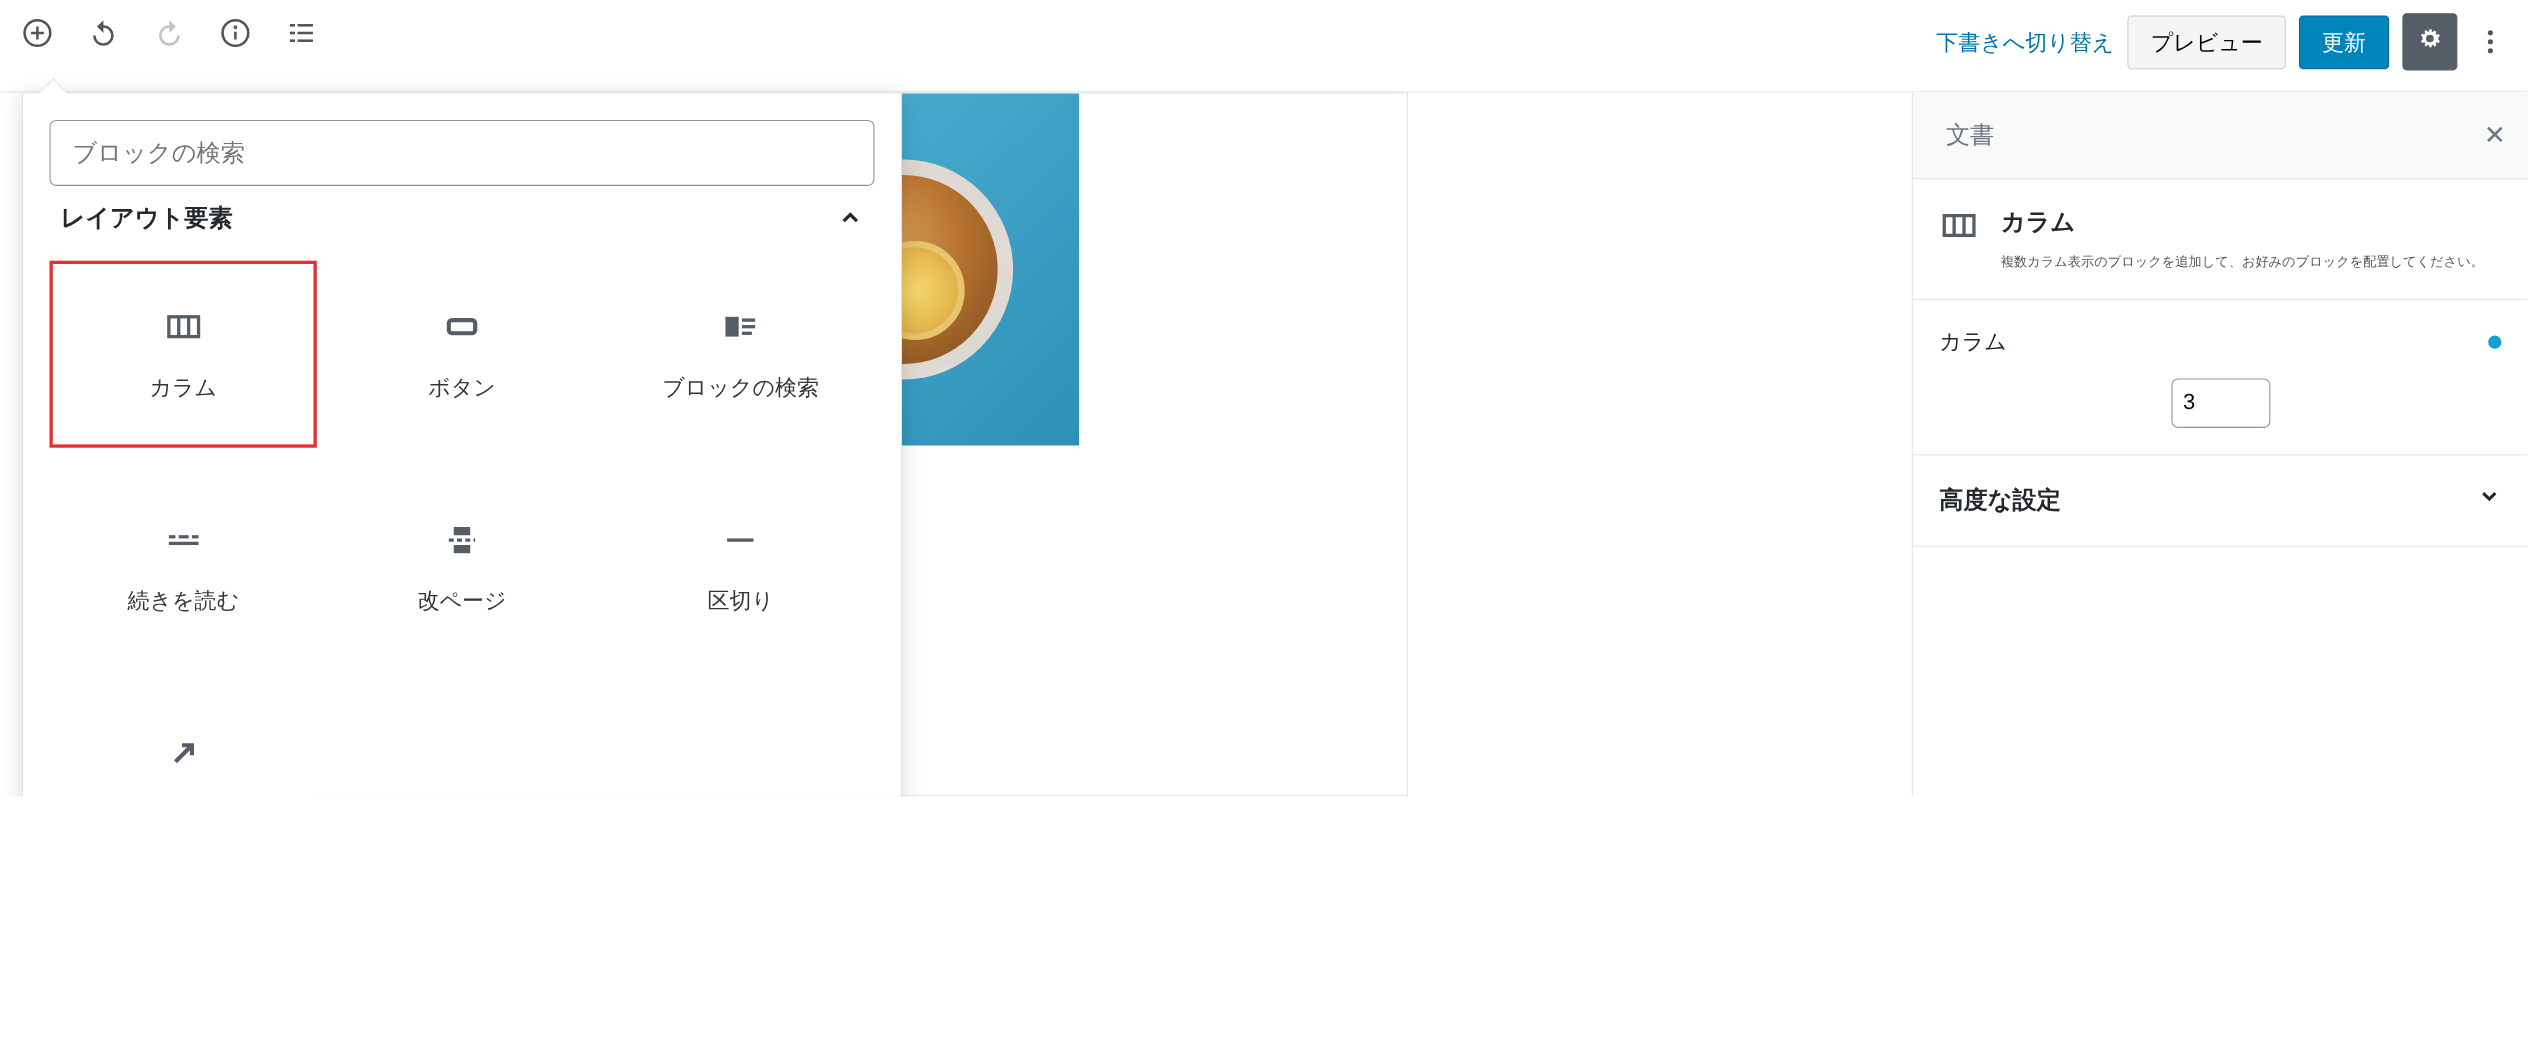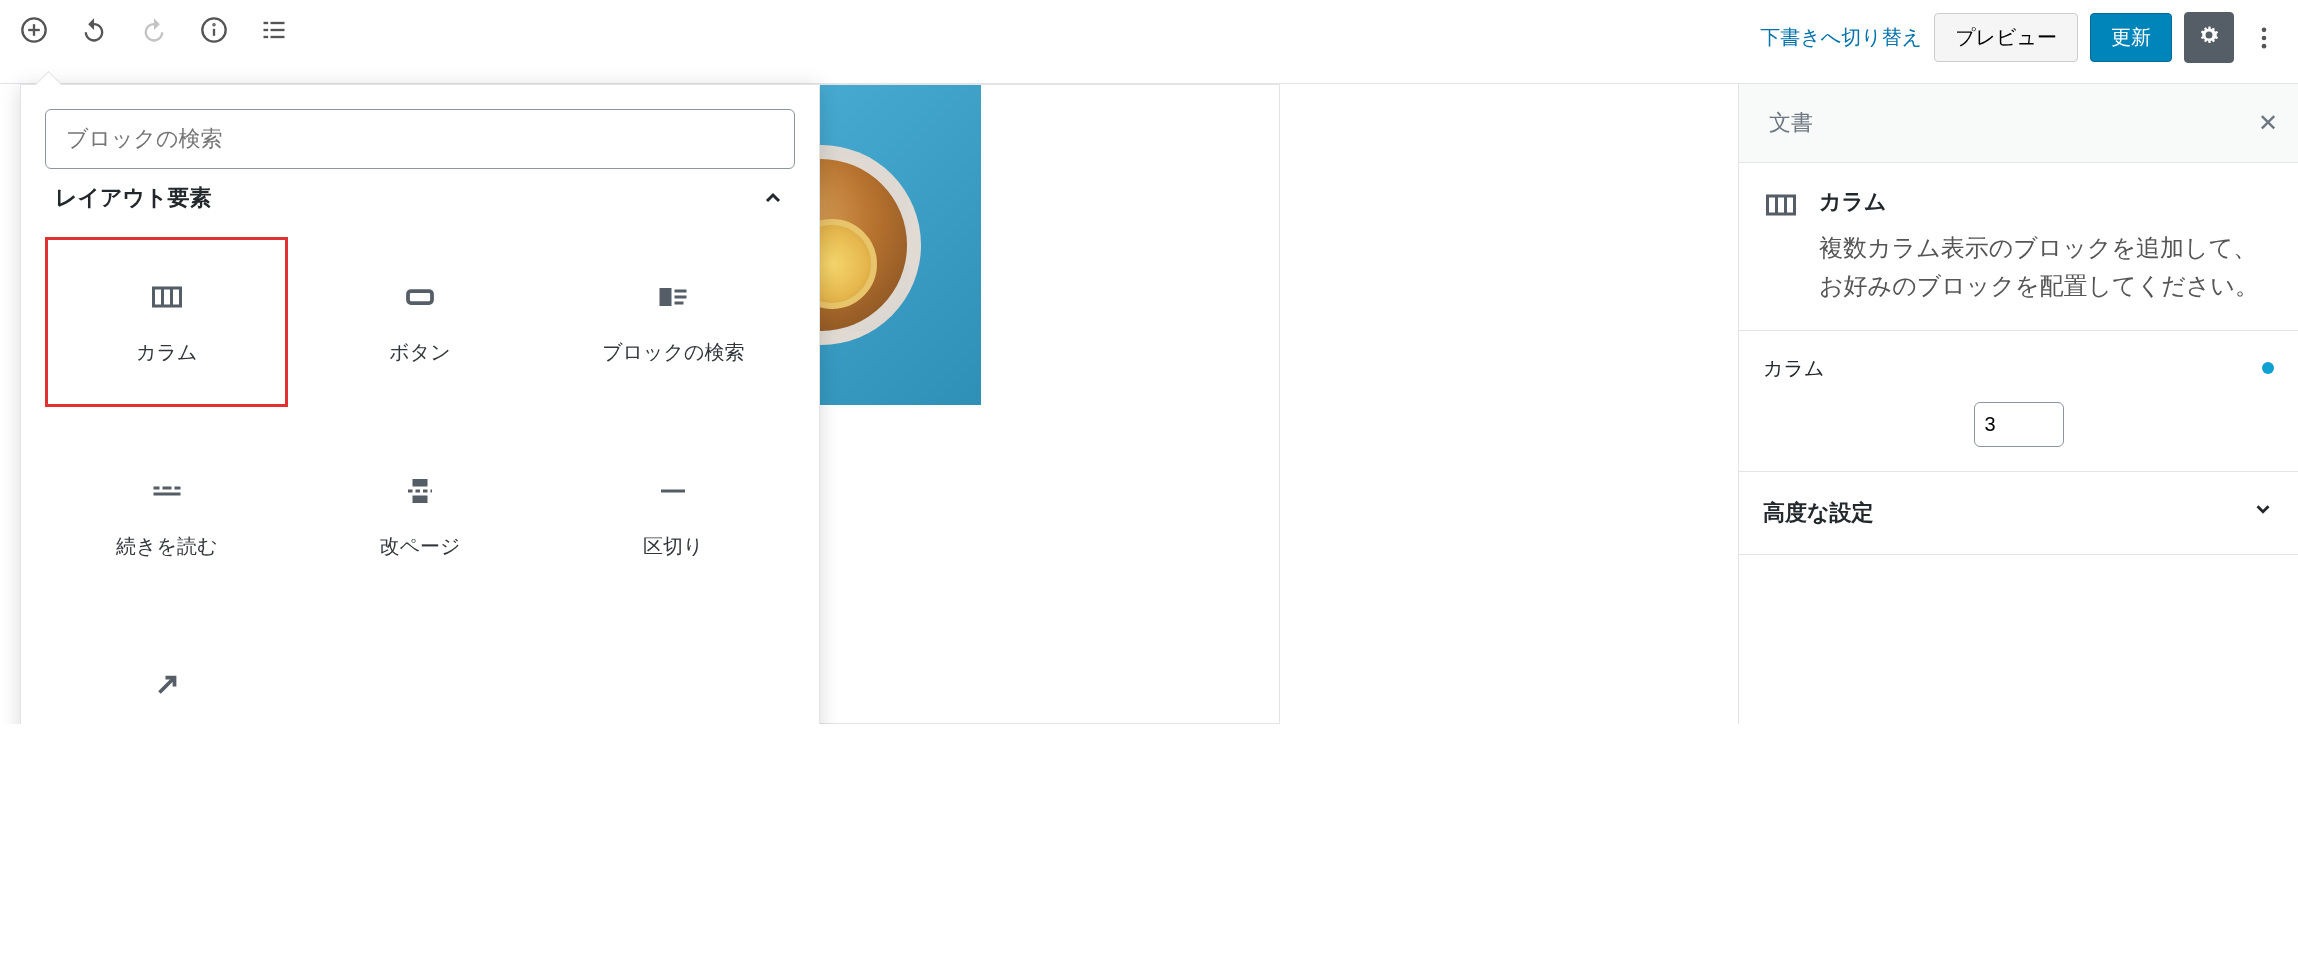--- a/index.html
+++ b/index.html
@@ -38,21 +38,21 @@
 .sidebar { width: 560px; border-left: 1px solid #e2e4e7; background: #fff; }
 .sidebar-tabs { display: flex; align-items: center; border-bottom: 1px solid #e2e4e7; background: #f8f9f9; position: relative; }
 .tab { padding: 24px 30px; font-size: 22px; cursor: pointer; color: #6c7781; }
 .tab.active { color: #191e23; font-weight: 600; border-bottom: 5px solid #0085ba; }
 .close-x { position: absolute; right: 20px; font-size: 24px; color: #6c7781; cursor: pointer; }
 .sidebar-section { padding: 24px; border-bottom: 1px solid #e2e4e7; }
 .block-info { display: flex; gap: 20px; align-items: flex-start; }
 .block-info-icon { color: #555d66; flex-shrink: 0; }
 .block-info-icon svg { width: 36px; height: 36px; }
 .block-info-title { font-size: 22px; font-weight: 600; margin-bottom: 12px; }
-.block-info-desc { font-size: 24px; color: #555; line-height: 1.6; }
+.block-info-desc { font-size: 12px; color: #555; line-height: 1.6; }
 .setting-row { display: flex; align-items: center; justify-content: space-between; }
 .setting-label { font-size: 20px; }
 .dot { width: 12px; height: 12px; border-radius: 50%; background: #11a0d2; }
 .num-input { display: block; width: 90px; margin: 20px auto 0; padding: 10px; font-size: 20px; border: 1px solid #8d96a0; border-radius: 6px; text-align: left; }
 .advanced-row { display: flex; justify-content: space-between; font-size: 22px; font-weight: 600; padding: 26px 24px; cursor: pointer; border-bottom: 1px solid #e2e4e7; }
 </style>
 </head>
 <body>
 
 <div class="toolbar">

